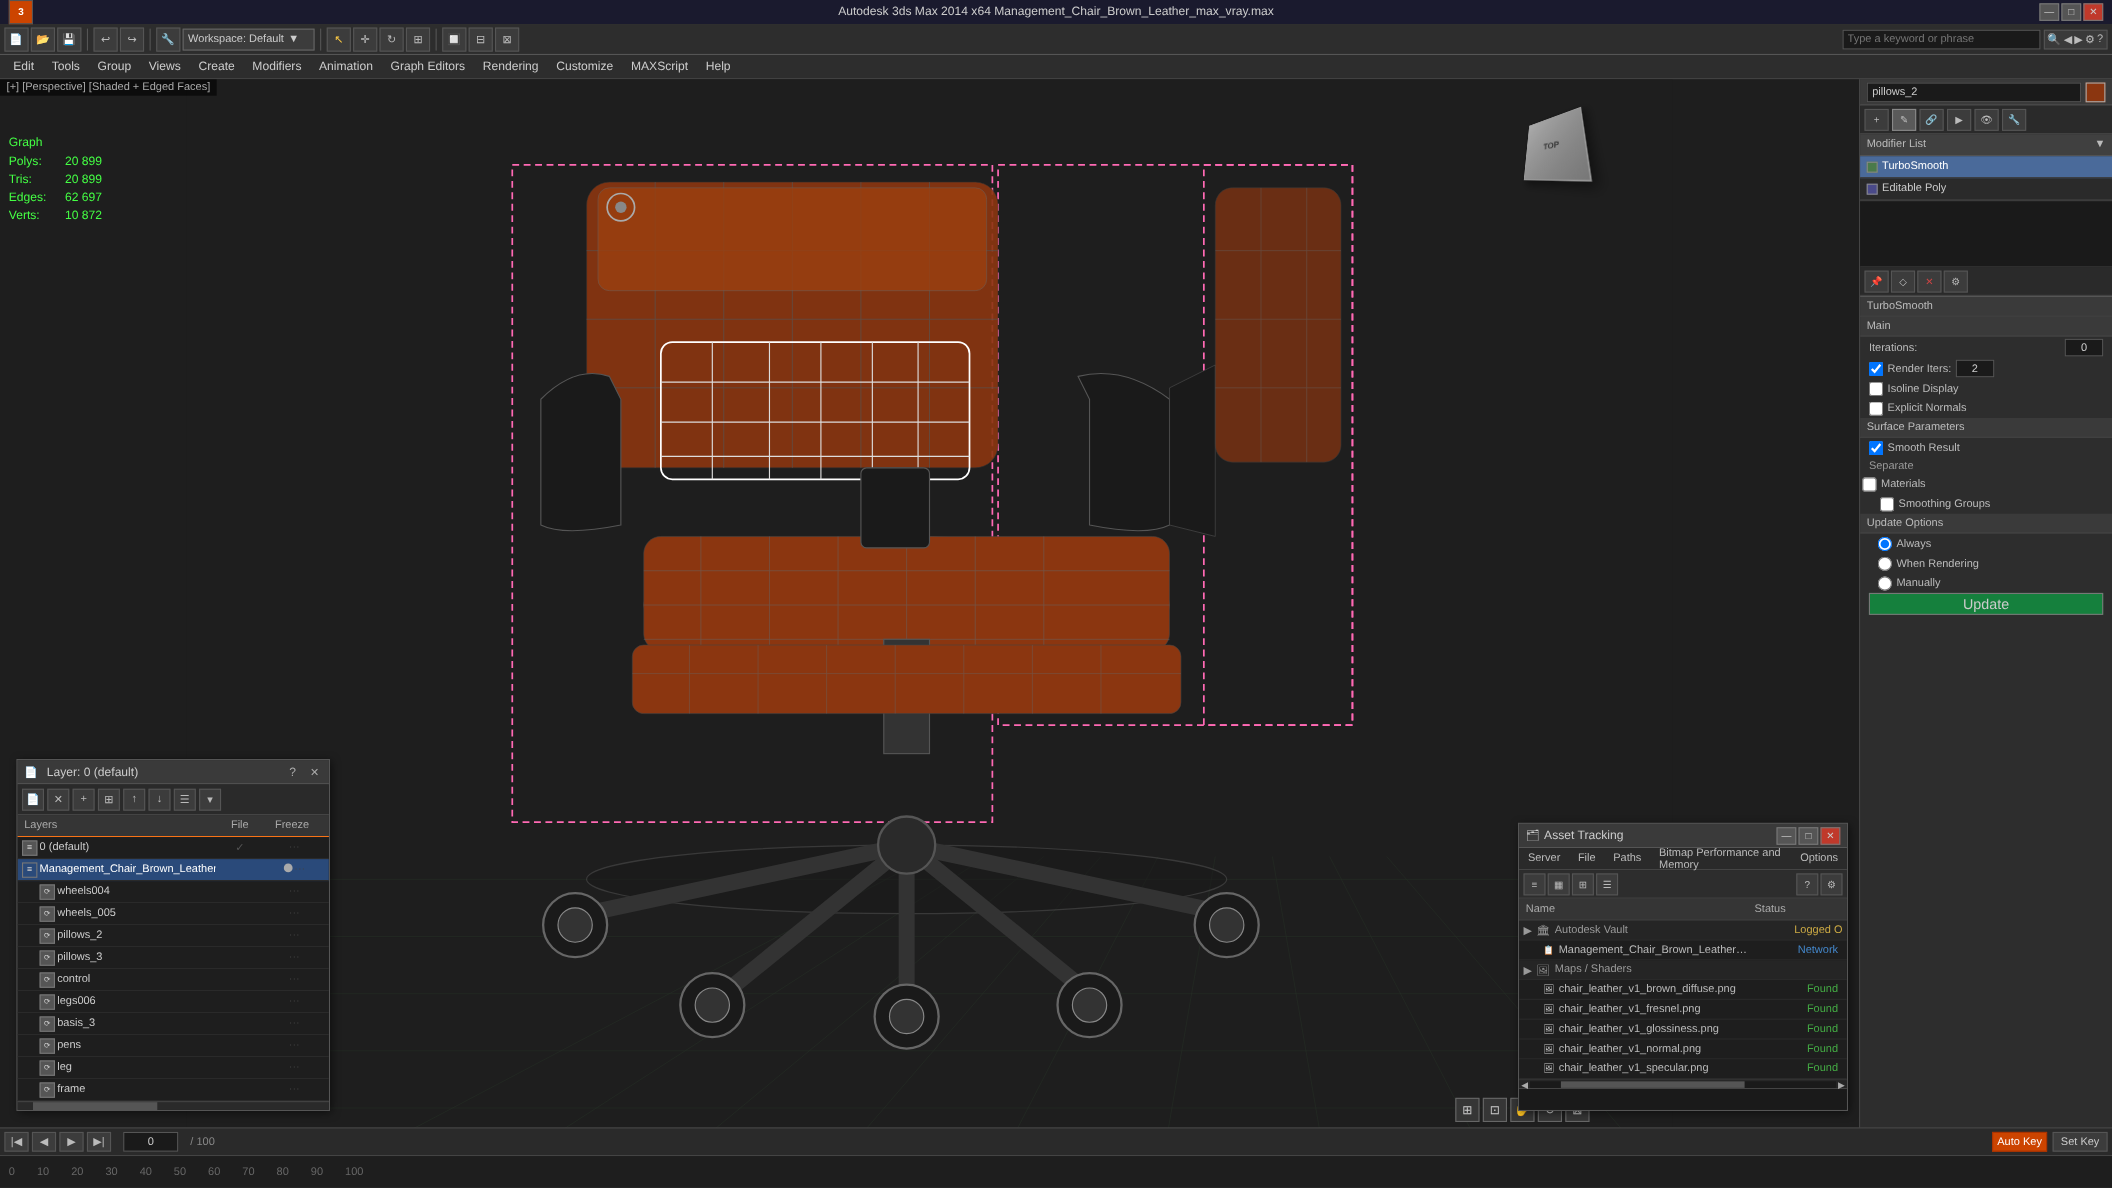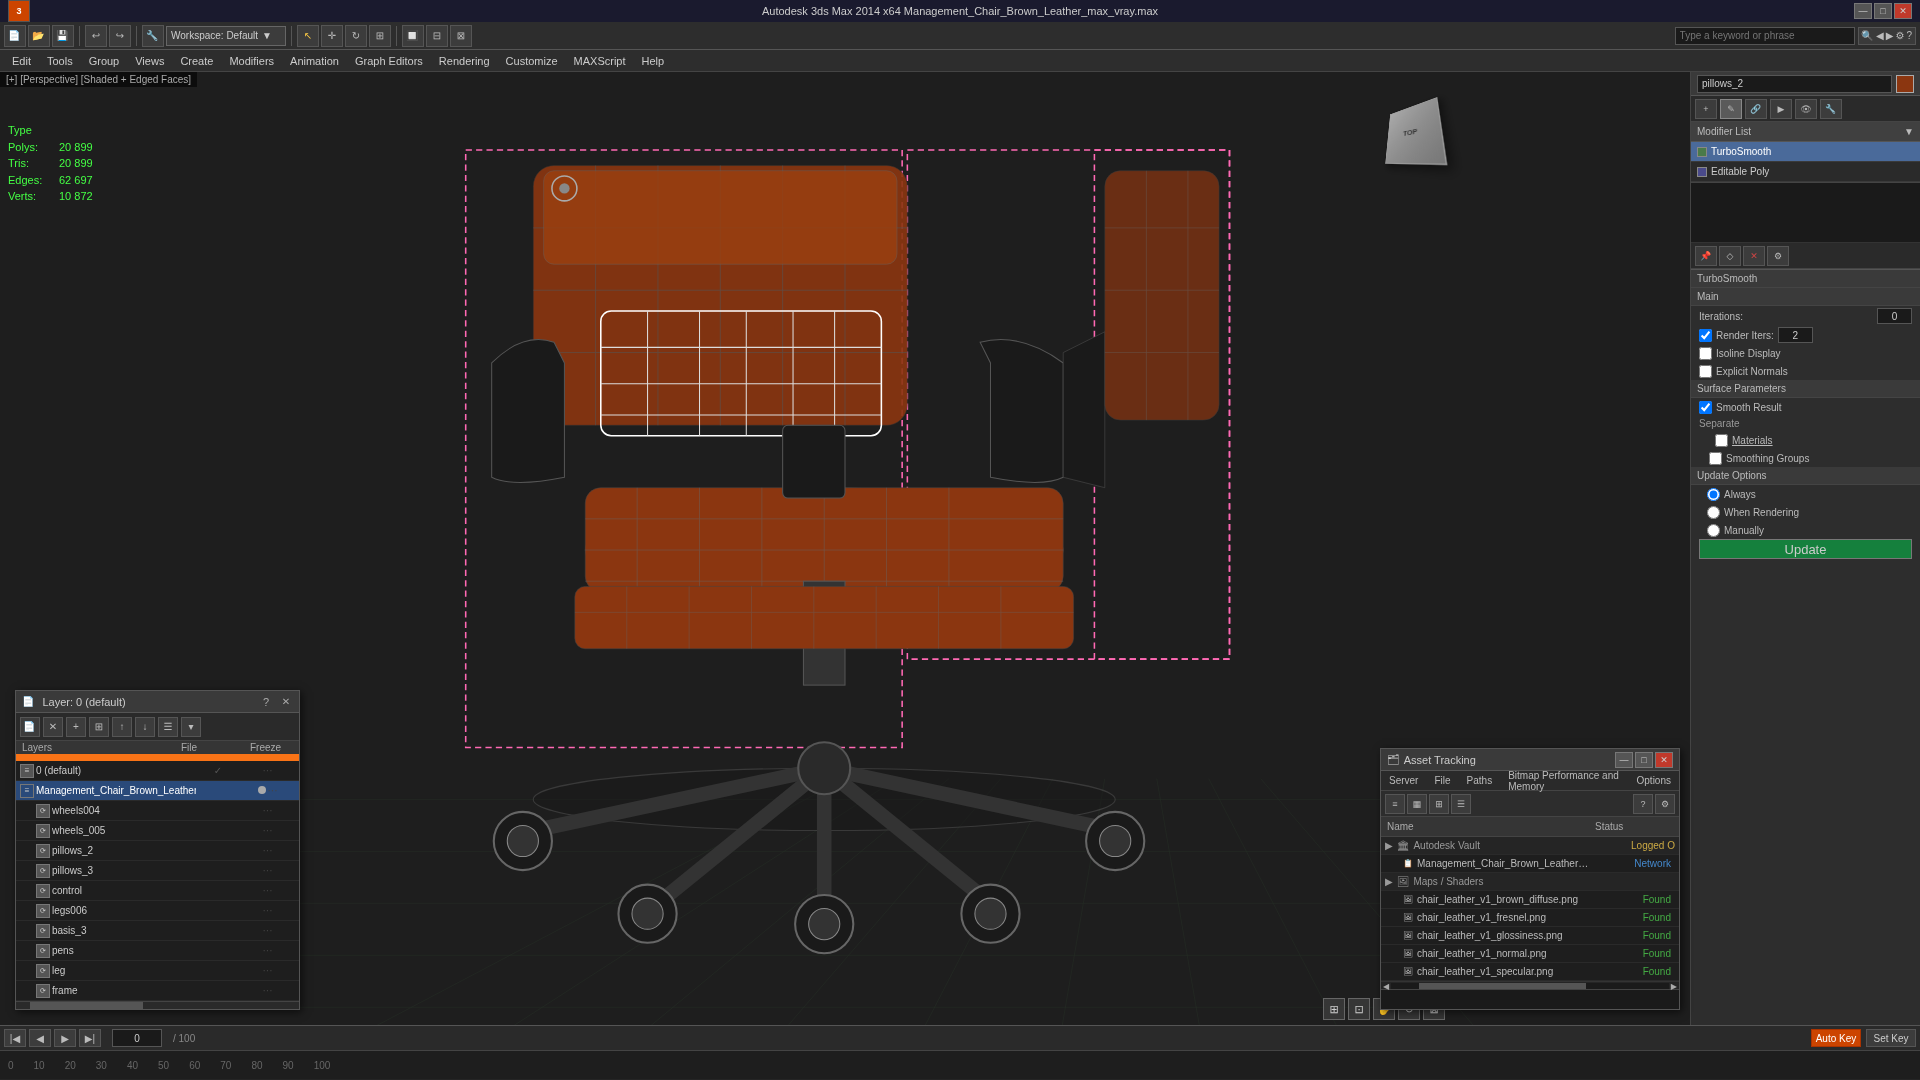--- a/index.html
+++ b/index.html
@@ -357,23 +357,22 @@
       justify-content: center;
       cursor: pointer;
       font-size: 10px;
       color: #bbb;
     }
     .layers-col-headers {
       height: 20px;
       background: #353535;
       display: flex;
       align-items: center;
-      border-bottom: 7px solid #f97316;
+      border-bottom: 1px solid #f97316;
       padding: 0 6px;
-      gap: 29px;
     }
     .col-name { flex: 1; font-size: 10px; color: #aaa; }
     .col-hide { width: 40px; font-size: 10px; color: #aaa; text-align: center; }
     .col-freeze { width: 55px; font-size: 10px; color: #aaa; text-align: center; }
 
     .layers-list {
       max-height: 240px;
       overflow-y: auto;
       background: #1e1e1e;
     }
@@ -769,21 +768,21 @@
   <div class="menu-item">Help</div>
 </div>
 
 <div id="main-layout">
 
   <div id="viewport-area" style="position:relative; flex:1;">
     <div id="viewport-header">[+] [Perspective] [Shaded + Edged Faces]</div>
 
     <div id="stats-overlay">
       <div class="stat-row">
-        <span class="stat-label">Type</span>
+        <span class="stat-label">Graph</span>
       </div>
       <div class="stat-row">
         <span class="stat-label">Polys:</span>
         <span class="stat-value">20 899</span>
       </div>
       <div class="stat-row">
         <span class="stat-label">Tris:</span>
         <span class="stat-value">20 899</span>
       </div>
       <div class="stat-row">
@@ -1021,21 +1020,21 @@
         <span>Surface Parameters</span>
       </div>
 
       <div class="checkbox-row">
         <input type="checkbox" checked="" style="">
         <span>Smooth Result</span>
       </div>
 
       <div class="section-label">Separate</div>
 
-      <div class="checkbox-row" style="padding-left:24px;text-decoration:underline;">
+      <div class="checkbox-row" style="padding-left:2px;">
         <input type="checkbox" style="">
         <span>Materials</span>
       </div>
 
       <div class="checkbox-row" style="padding-left:18px;">
         <input type="checkbox" style="">
         <span>Smoothing Groups</span>
       </div>
 
       <div class="panel-section-header">

